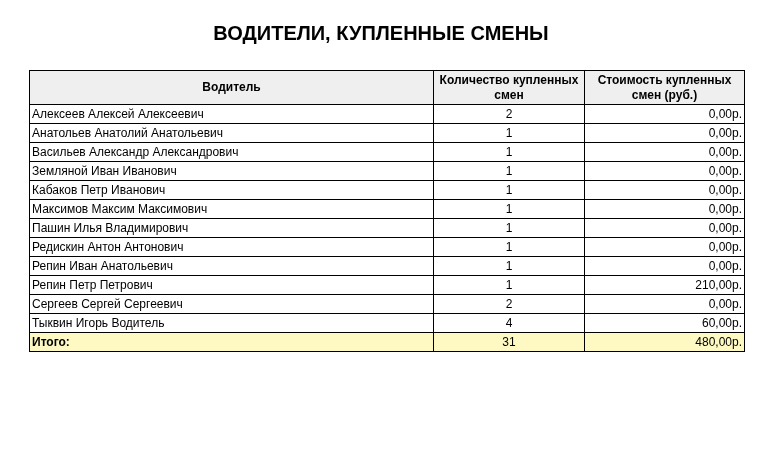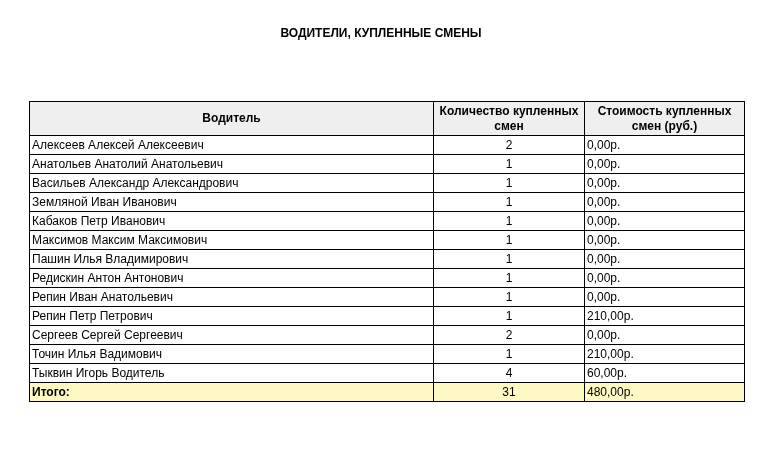--- a/index.html
+++ b/index.html
@@ -15,30 +15,30 @@
     font-family: "Liberation Sans", "DejaVu Sans", sans-serif;
     color: #000;
   }
   .title-block {
     position: absolute;
     left: 0;
     top: 24px;
     width: 762px;
     text-align: center;
     font-weight: bold;
-    font-size: 12px;
+    font-size: 20px;
     line-height: 18px;
   }
   .title-block .line2 {
     margin-top: 0px;
   }
   table.report {
     position: absolute;
     left: 29px;
-    top: 101px;
+    top: 70px;
     width: 715px;
     border-collapse: collapse;
     font-size: 12px;
     table-layout: fixed;
   }
   table.report th, table.report td {
     border: 1px solid #000;
     padding: 0 2px;
     overflow: hidden;
     white-space: nowrap;
@@ -53,21 +53,21 @@
     vertical-align: middle;
     font-size: 12px;
   }
   table.report tbody td {
     height: 18px;
     line-height: 18px;
     margin-top: 16px;
   }
   table.report td.name { text-align: left; padding-left: 2px; }
   table.report td.qty { text-align: center; }
-  table.report td.cost { text-align: left; }
+  table.report td.cost { text-align: right; }
   table.report tfoot td {
     background: #fef9c3;
     height: 18px;
     line-height: 18px;
     margin-top: 35px;
   }
   table.report tfoot td.name { font-weight: bold; }
   col.c1 { width: 404px; }
   col.c2 { width: 151px; }
   col.c3 { width: 160px; }
@@ -142,25 +142,20 @@
         <td class="name">Репин Петр Петрович</td>
         <td class="qty">1</td>
         <td class="cost">210,00р.</td>
       </tr>
     <tr>
         <td class="name">Сергеев Сергей Сергеевич</td>
         <td class="qty">2</td>
         <td class="cost">0,00р.</td>
       </tr>
     <tr>
-        <td class="name">Точин Илья Вадимович</td>
-        <td class="qty">1</td>
-        <td class="cost">210,00р.</td>
-      </tr>
-    <tr>
         <td class="name">Тыквин Игорь Водитель</td>
         <td class="qty">4</td>
         <td class="cost">60,00р.</td>
       </tr>
   </tbody>
   <tfoot>
     <tr>
       <td class="name">Итого:</td>
       <td class="qty">31</td>
       <td class="cost">480,00р.</td>

